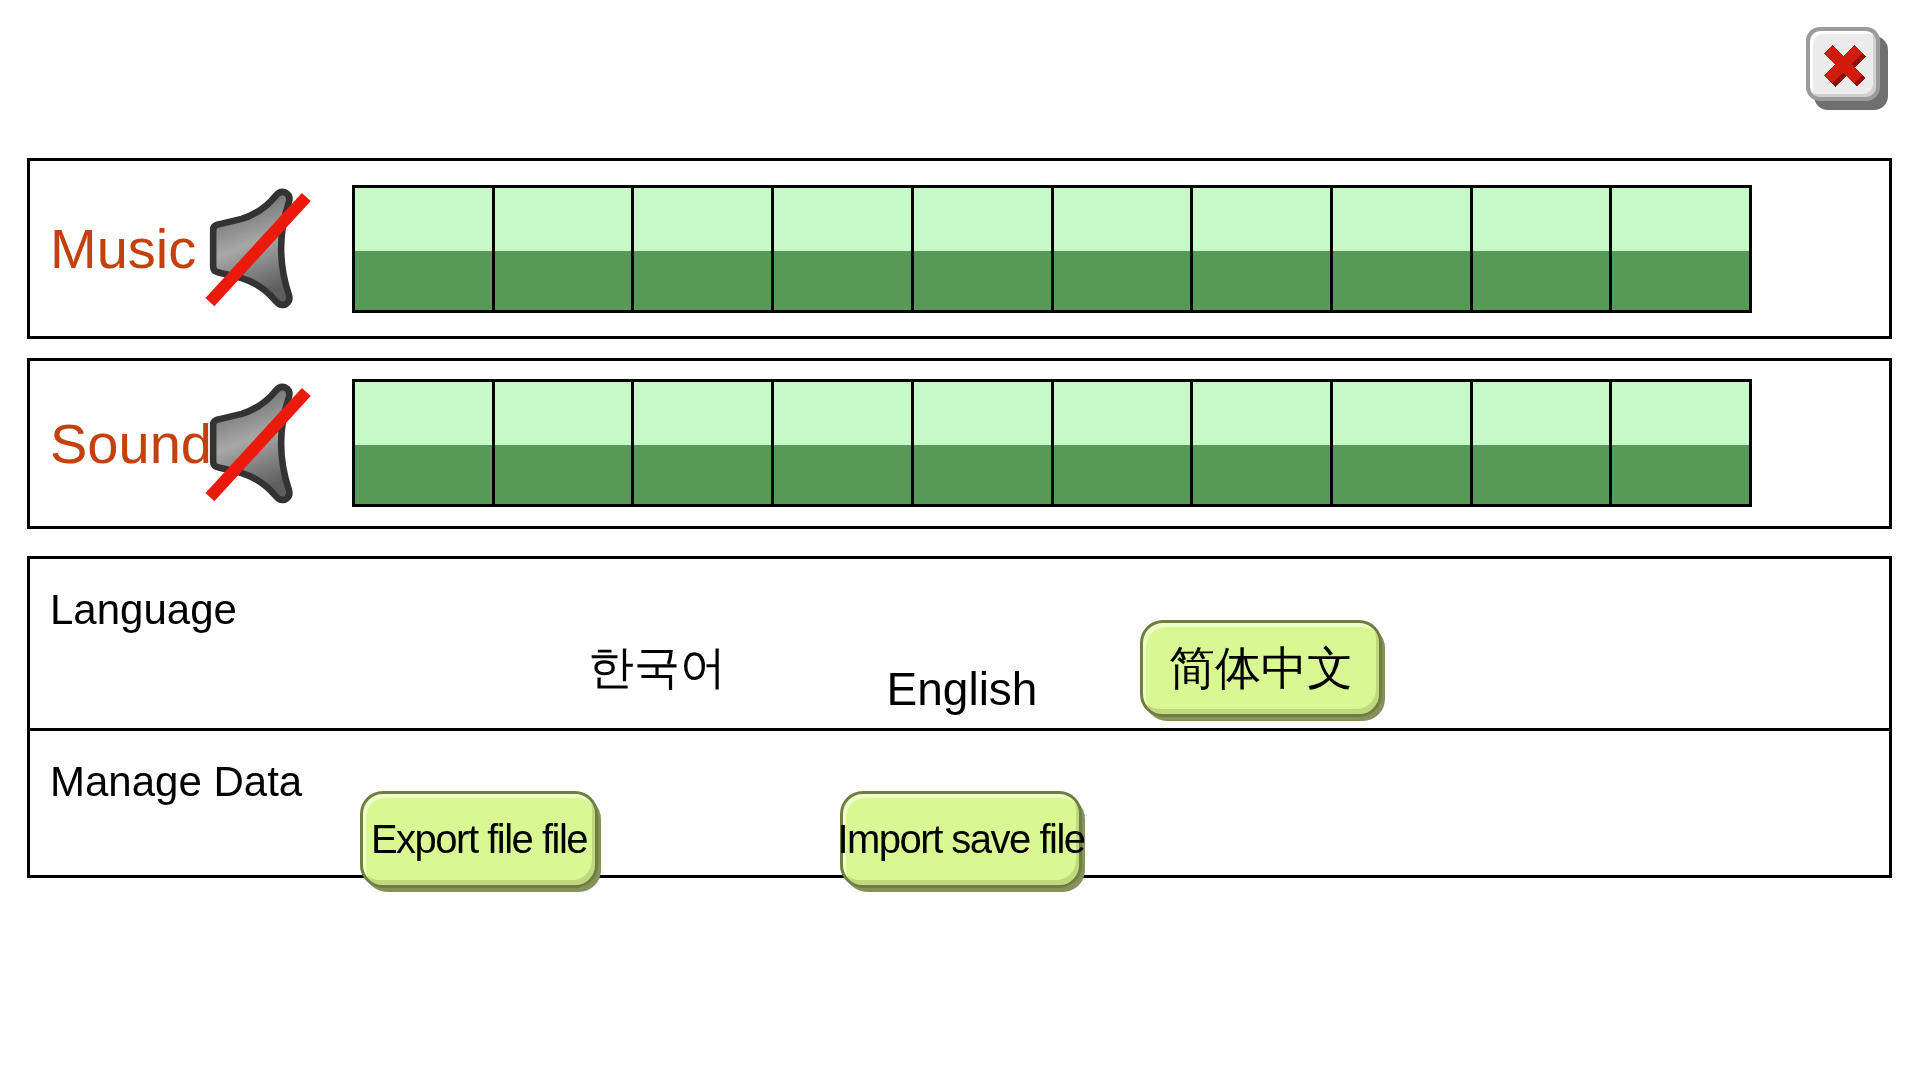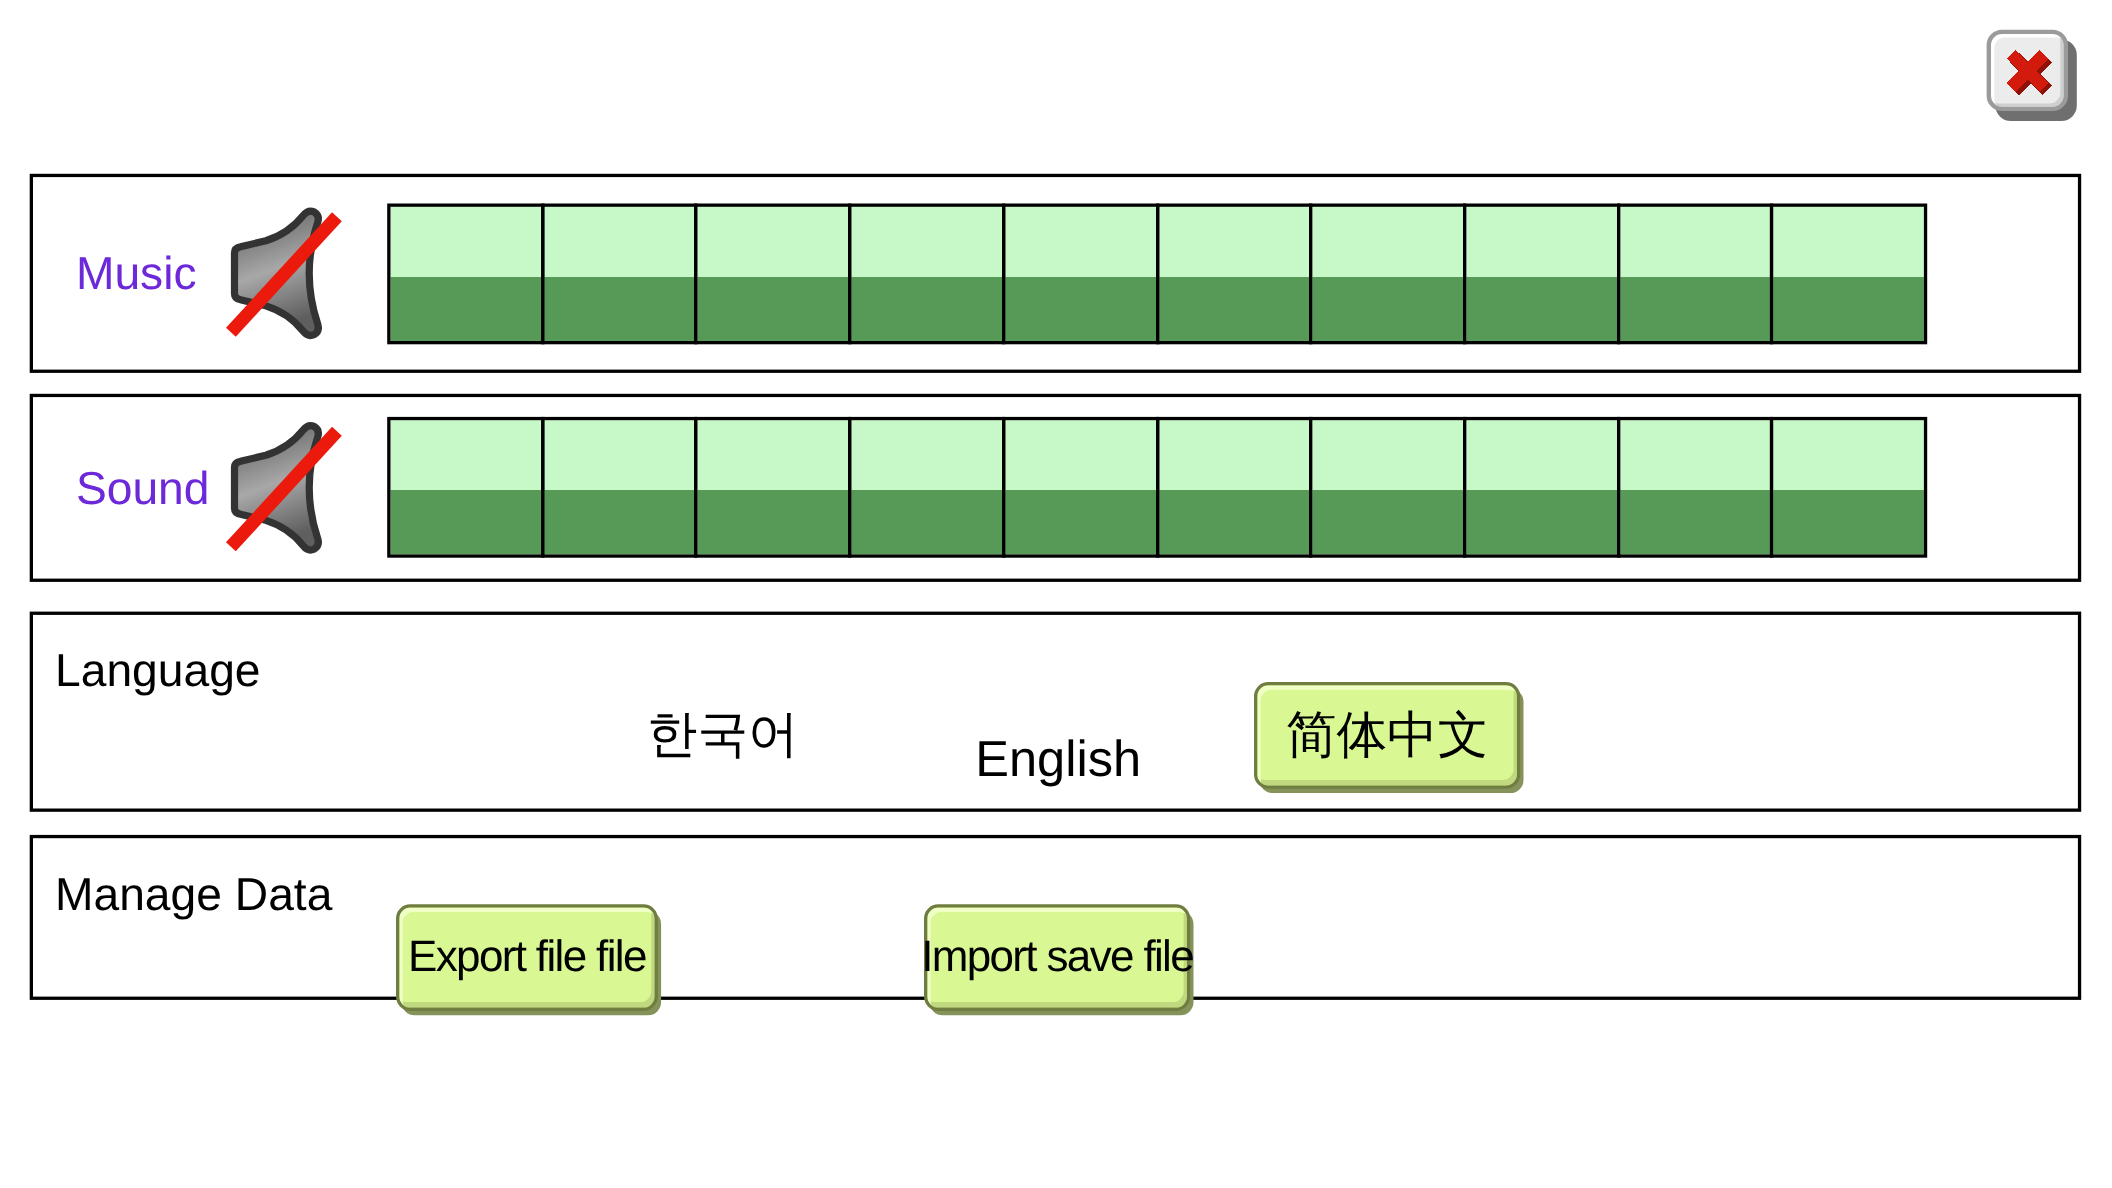--- a/index.html
+++ b/index.html
@@ -19,25 +19,25 @@
   }
 
   
   .panel {
     position:absolute; left:27px; width:1865px;
     border:3px solid #000; background:#fff;
   }
   .panel-music    { top:158px; height:181px; }
   .panel-sound    { top:358px; height:171px; }
   .panel-language { top:556px; height:182px;padding-left:39px; }
-  .panel-manage   { top:759px; height:150px; }
+  .panel-manage   { top:728px; height:150px; }
 
   .row-label {
     position:absolute; left:20px; top:50%; transform:translateY(-50%);
-    font-size:42px; line-height:1; color:#6d28d9;margin-left:19px;
+    font-size:56px; line-height:1; color:#c2410c;
   }
   .panel-title {
     position:absolute; left:20px; top:30px; font-size:42px; line-height:1; color:#000;
   }
 
   
   .mute-toggle {
     position:absolute; left:168px; top:50%; transform:translateY(-50%);
     width:118px; height:126px; background:none; border:none; padding:0; cursor:pointer;
   }
@@ -54,21 +54,21 @@
   }
   .seg:first-child { margin-left:0; }
   .seg.filled {
     background:linear-gradient(to bottom,
       var(--seg-light) 0%, var(--seg-light) 52%,
       var(--seg-dark) 52%, var(--seg-dark) 100%);
   }
 
   
   .pixel-btn {
-    position:absolute; height:97px; border-radius:13px;
+    position:absolute; height:97px; border-radius:23px;
     display:flex; align-items:center; justify-content:center;
     font-family:"Liberation Sans", sans-serif; font-size:40px; letter-spacing:-1.5px;
     white-space:nowrap; color:#000; cursor:pointer; padding:0 4px;
   }
   .pixel-btn.green {
     background:var(--btn-green); border:3px solid var(--btn-green-border);
     box-shadow: inset 3px 4px 0 #efffc6, inset -3px -5px 0 #c0d97e, 4px 5px 0 -1px #85935b;
   }
   .pixel-btn.red {
     background:var(--btn-red); border:3px solid var(--btn-red-border);

